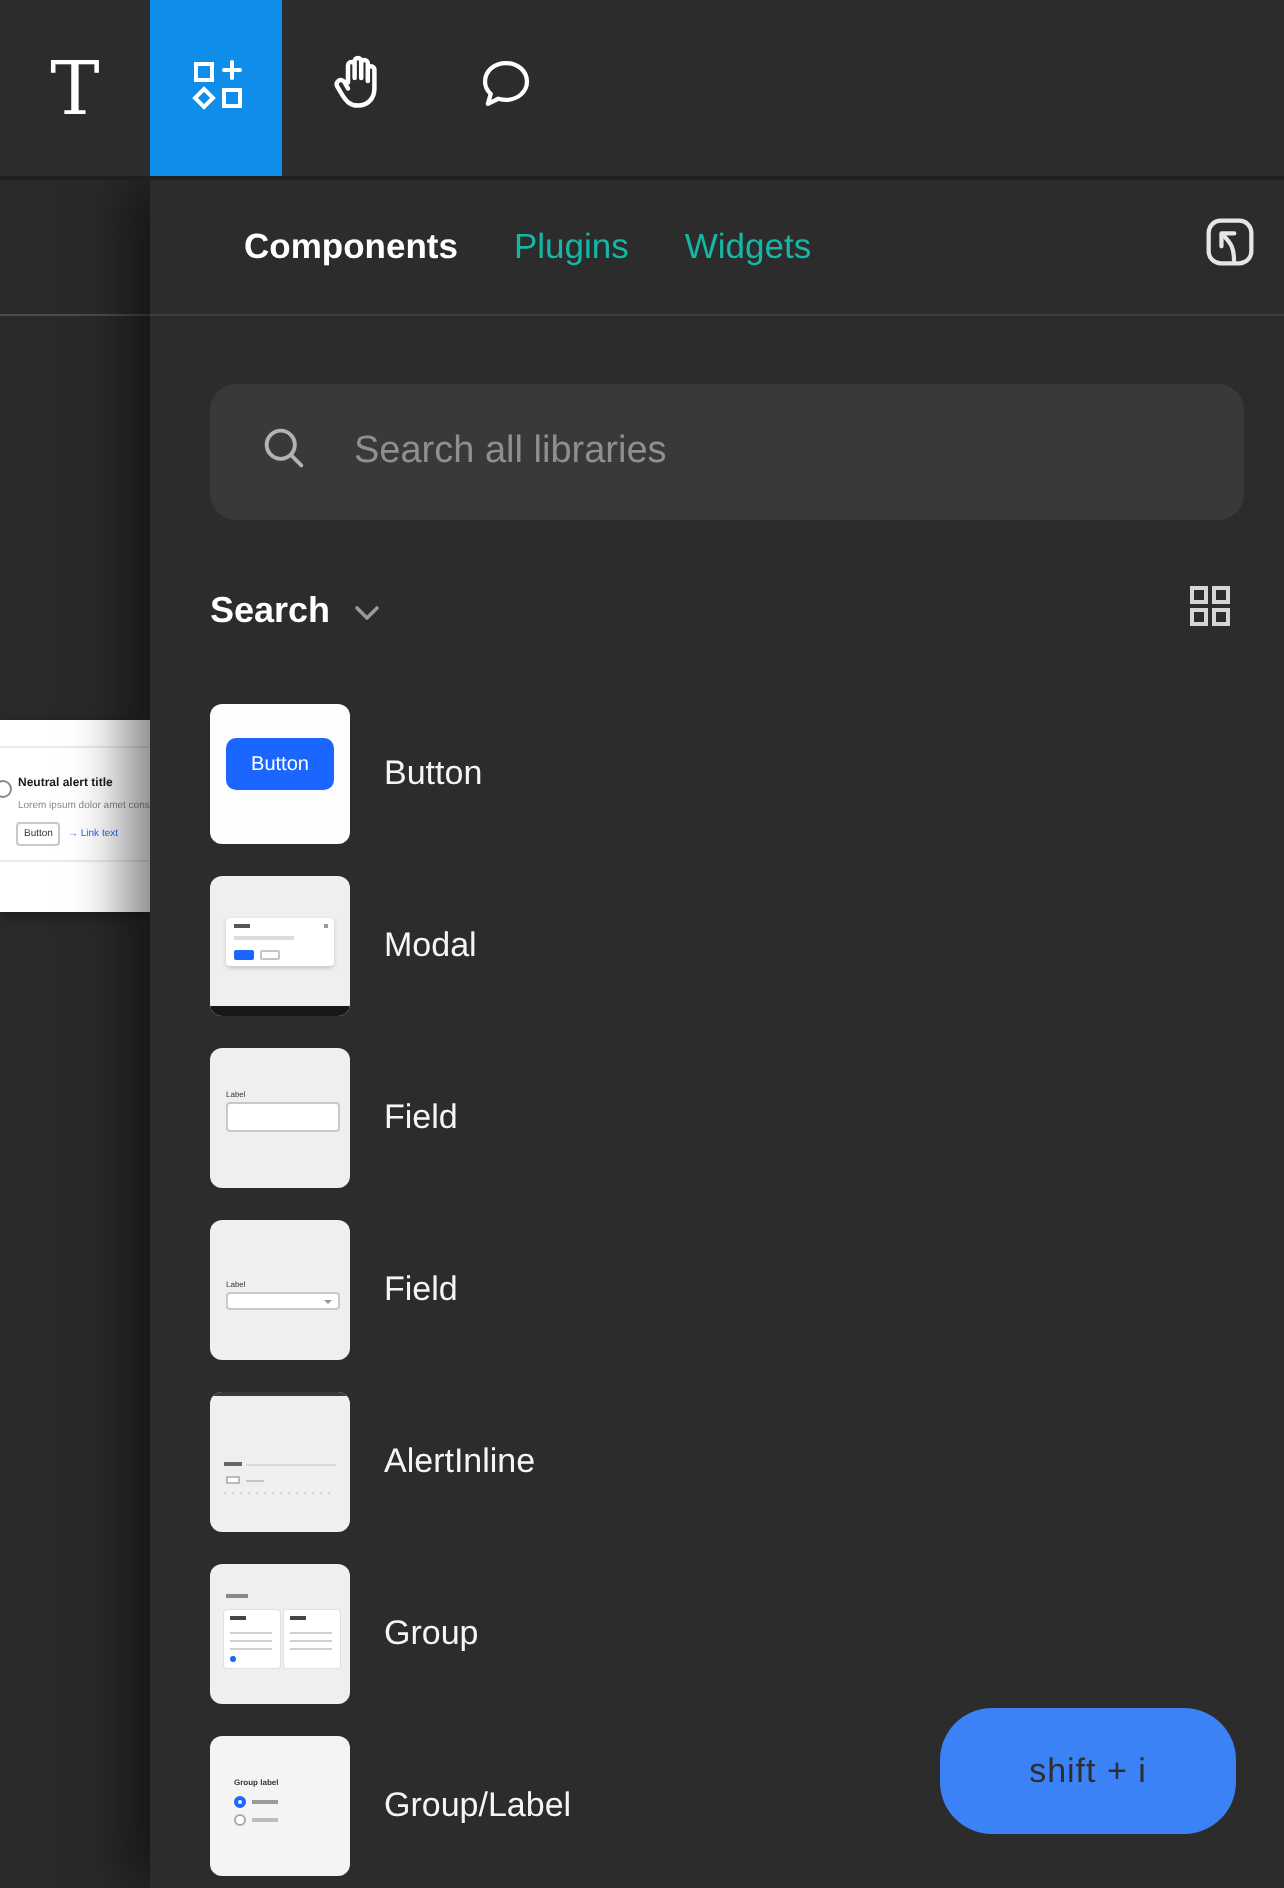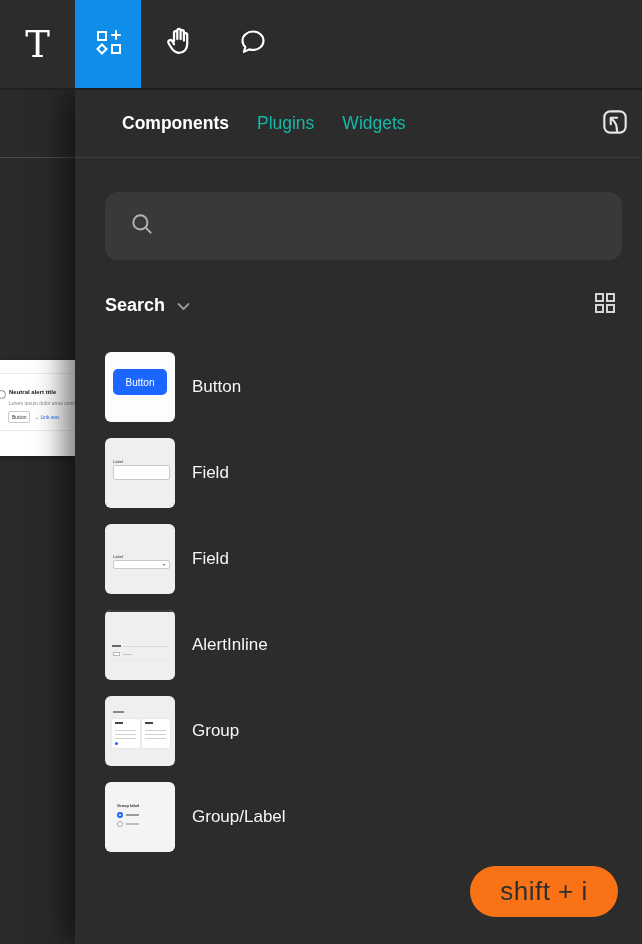--- a/index.html
+++ b/index.html
@@ -100,22 +100,22 @@
   .r-label{position:absolute;left:12px;top:21px;font-size:8px;font-weight:700;color:#333;
     transform:scale(.5);transform-origin:0 0;white-space:nowrap;}
   .r-dot1{position:absolute;left:12px;top:30px;width:6px;height:6px;border-radius:50%;background:#fff;
     border:2px solid #1b66ff;box-sizing:border-box;}
   .r-t1{position:absolute;left:21px;top:32px;width:13px;height:2px;background:#9a9a9a;}
   .r-dot2{position:absolute;left:12px;top:39px;width:6px;height:6px;border-radius:50%;background:#fff;
     border:1px solid #aaa;box-sizing:border-box;}
   .r-t2{position:absolute;left:21px;top:41px;width:13px;height:2px;background:#bdbdbd;}
 
   
-  .shortcut-pill{position:absolute;right:24px;bottom:27px;height:51px;min-width:148px;border-radius:26px;
-    background:#f97316;color:#2e2e2e;font-size:26px;font-weight:500;display:flex;align-items:center;
+  .shortcut-pill{position:absolute;right:24px;bottom:27px;height:63px;min-width:148px;border-radius:26px;
+    background:#3b82f6;color:#2e2e2e;font-size:17px;font-weight:500;display:flex;align-items:center;
     justify-content:center;padding:0 26px;box-sizing:border-box;z-index:40;letter-spacing:.5px;}
 </style>
 </head>
 <body>
 
 <div class="screen">
 
   <div class="toolbar">
     <div class="tool t-text">
       <span class="t-glyph">T</span>
@@ -176,20 +176,21 @@
       </div>
     </div>
 
     <div class="searchbar">
       <span>
         <svg width="26" height="26" viewBox="0 0 24 24" fill="none" stroke="#b3b3b3" stroke-width="1.8" stroke-linecap="round">
           <circle cx="10.5" cy="10.5" r="6.5"></circle>
           <path d="M15.4 15.4 20 20"></path>
         </svg>
       </span>
+      <input class="search-input" type="text" placeholder="Search all libraries" style="">
     </div>
 
     <div class="section-row">
       <div class="section-title">
         <span>Search</span>
         <span>
           <svg width="13" height="9" viewBox="0 0 13 9" fill="none" stroke="#9a9a9a" stroke-width="1.8" stroke-linecap="round" stroke-linejoin="round">
             <path d="M1.5 2l5 5 5-5"></path>
           </svg>
         </span>
@@ -208,20 +209,33 @@
 
     <div class="list">
 
       <div class="row">
         <div class="thumb thumb-button">
           <div class="mini-btn">Button</div>
         </div>
         <div class="row-label">Button</div>
       </div>
 
+      <div class="row">
+        <div class="thumb thumb-modal">
+          <div class="modal-card">
+            <div class="m-title"></div>
+              <div class="m-close"></div>
+              <div class="m-line"></div>
+            <div class="m-btn1"></div>
+              <div class="m-btn2"></div>
+          </div>
+          <div class="dark-strip"></div>
+        </div>
+        <div class="row-label">Modal</div>
+      </div>
 
       <div class="row">
         <div class="thumb thumb-field">
           <div class="f-label">Label</div>
           <div class="f-input"></div>
         </div>
         <div class="row-label">Field</div>
       </div>
 
       <div class="row">

